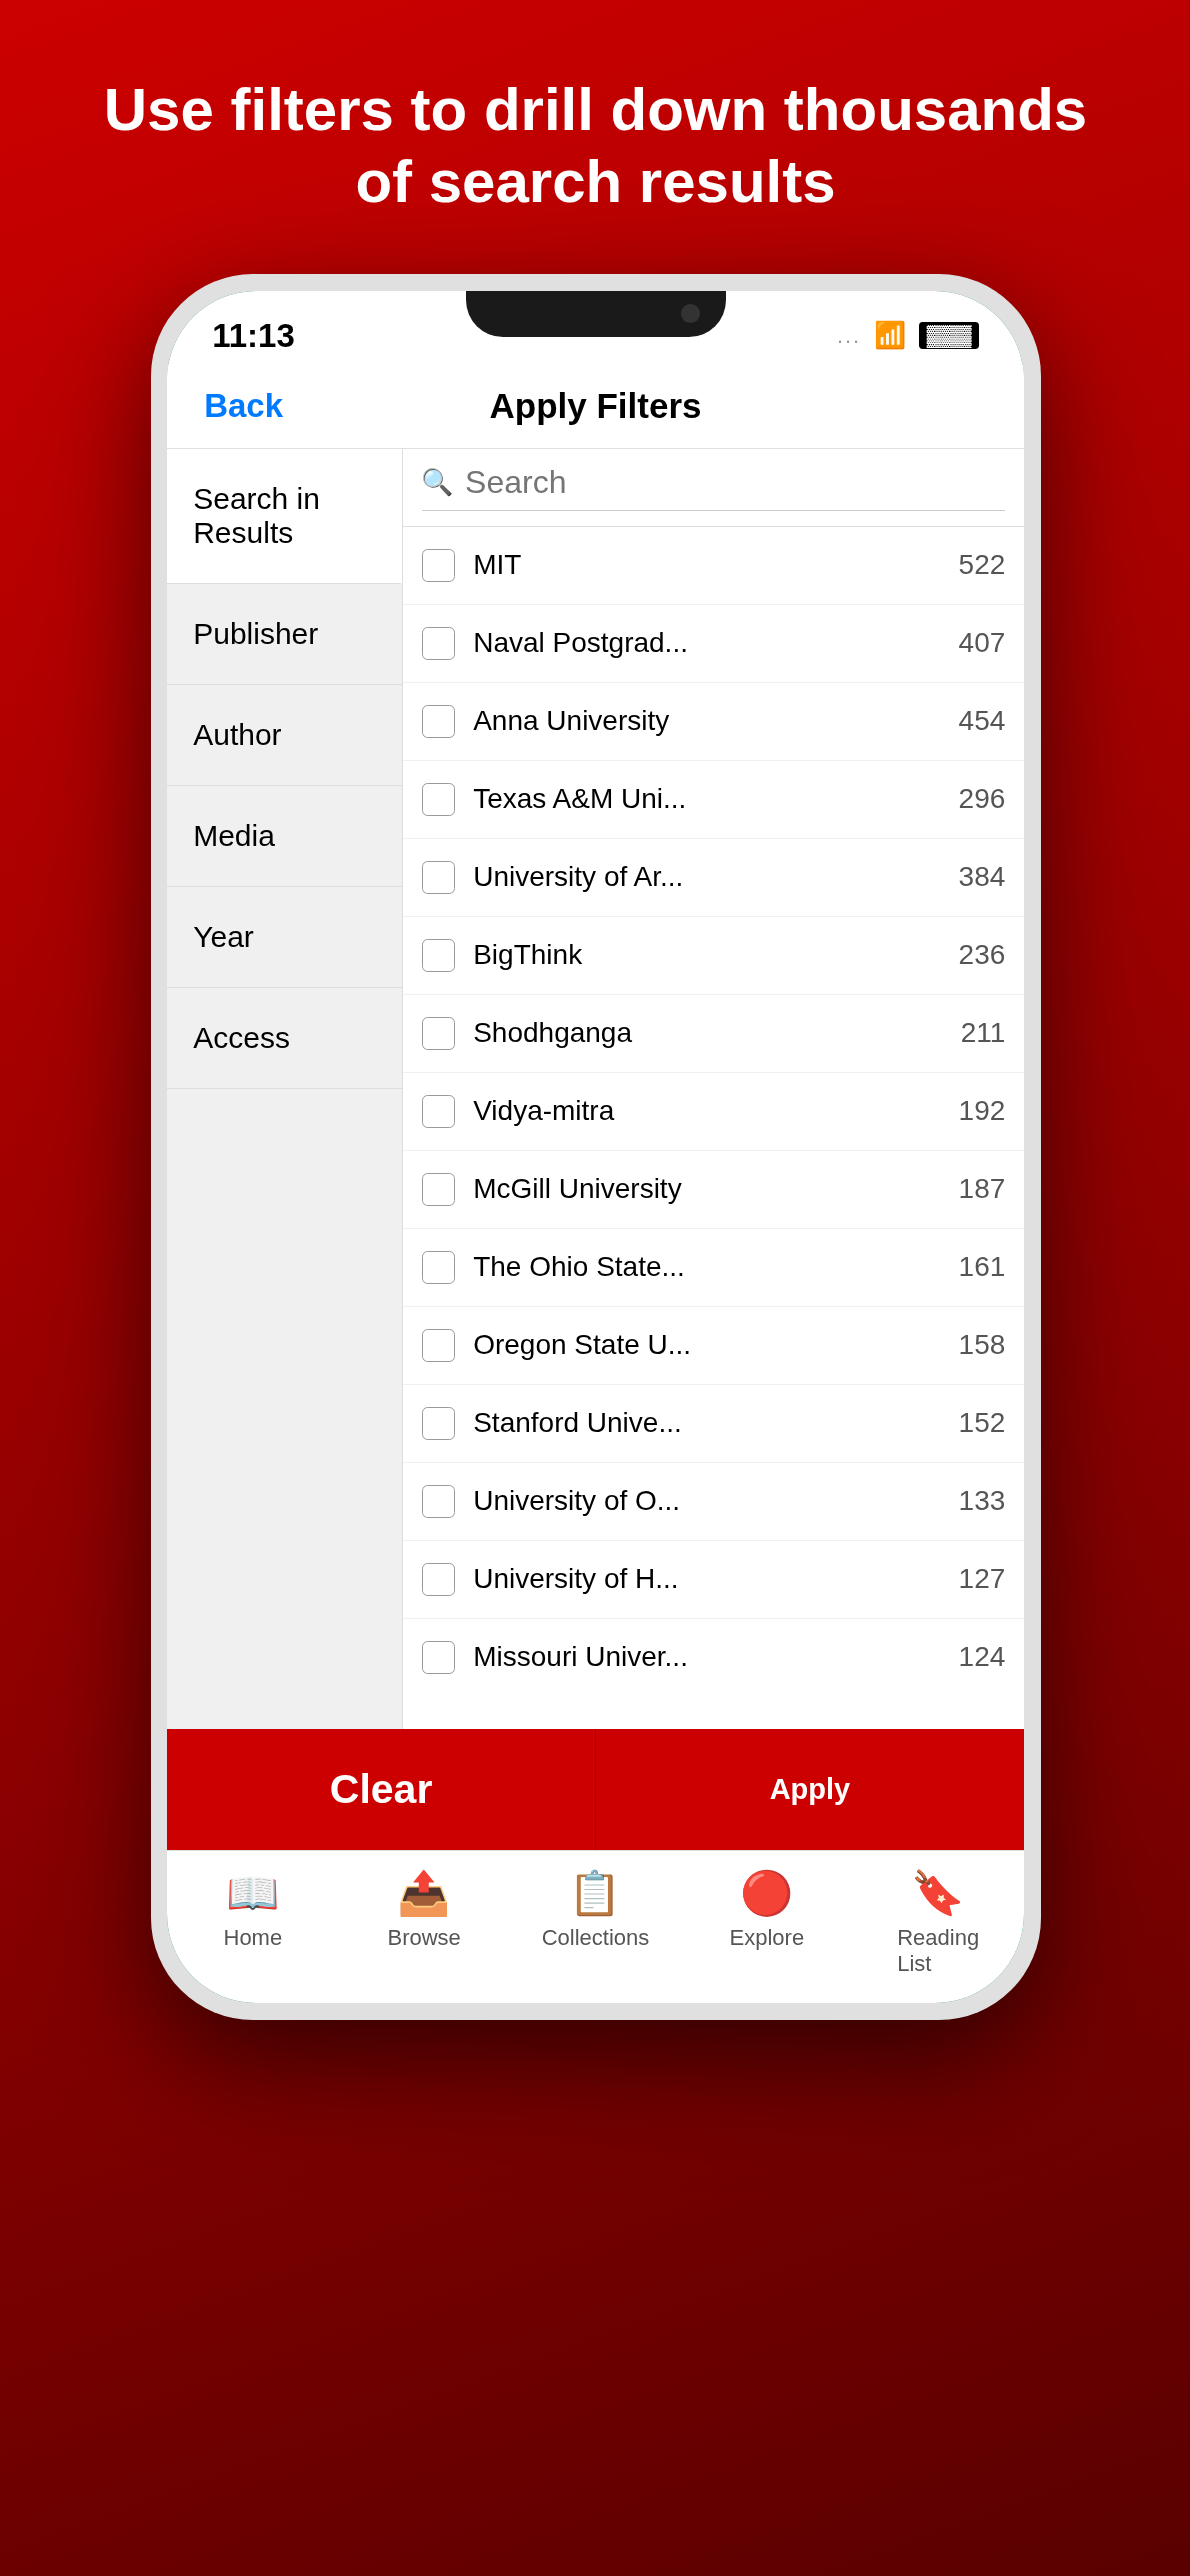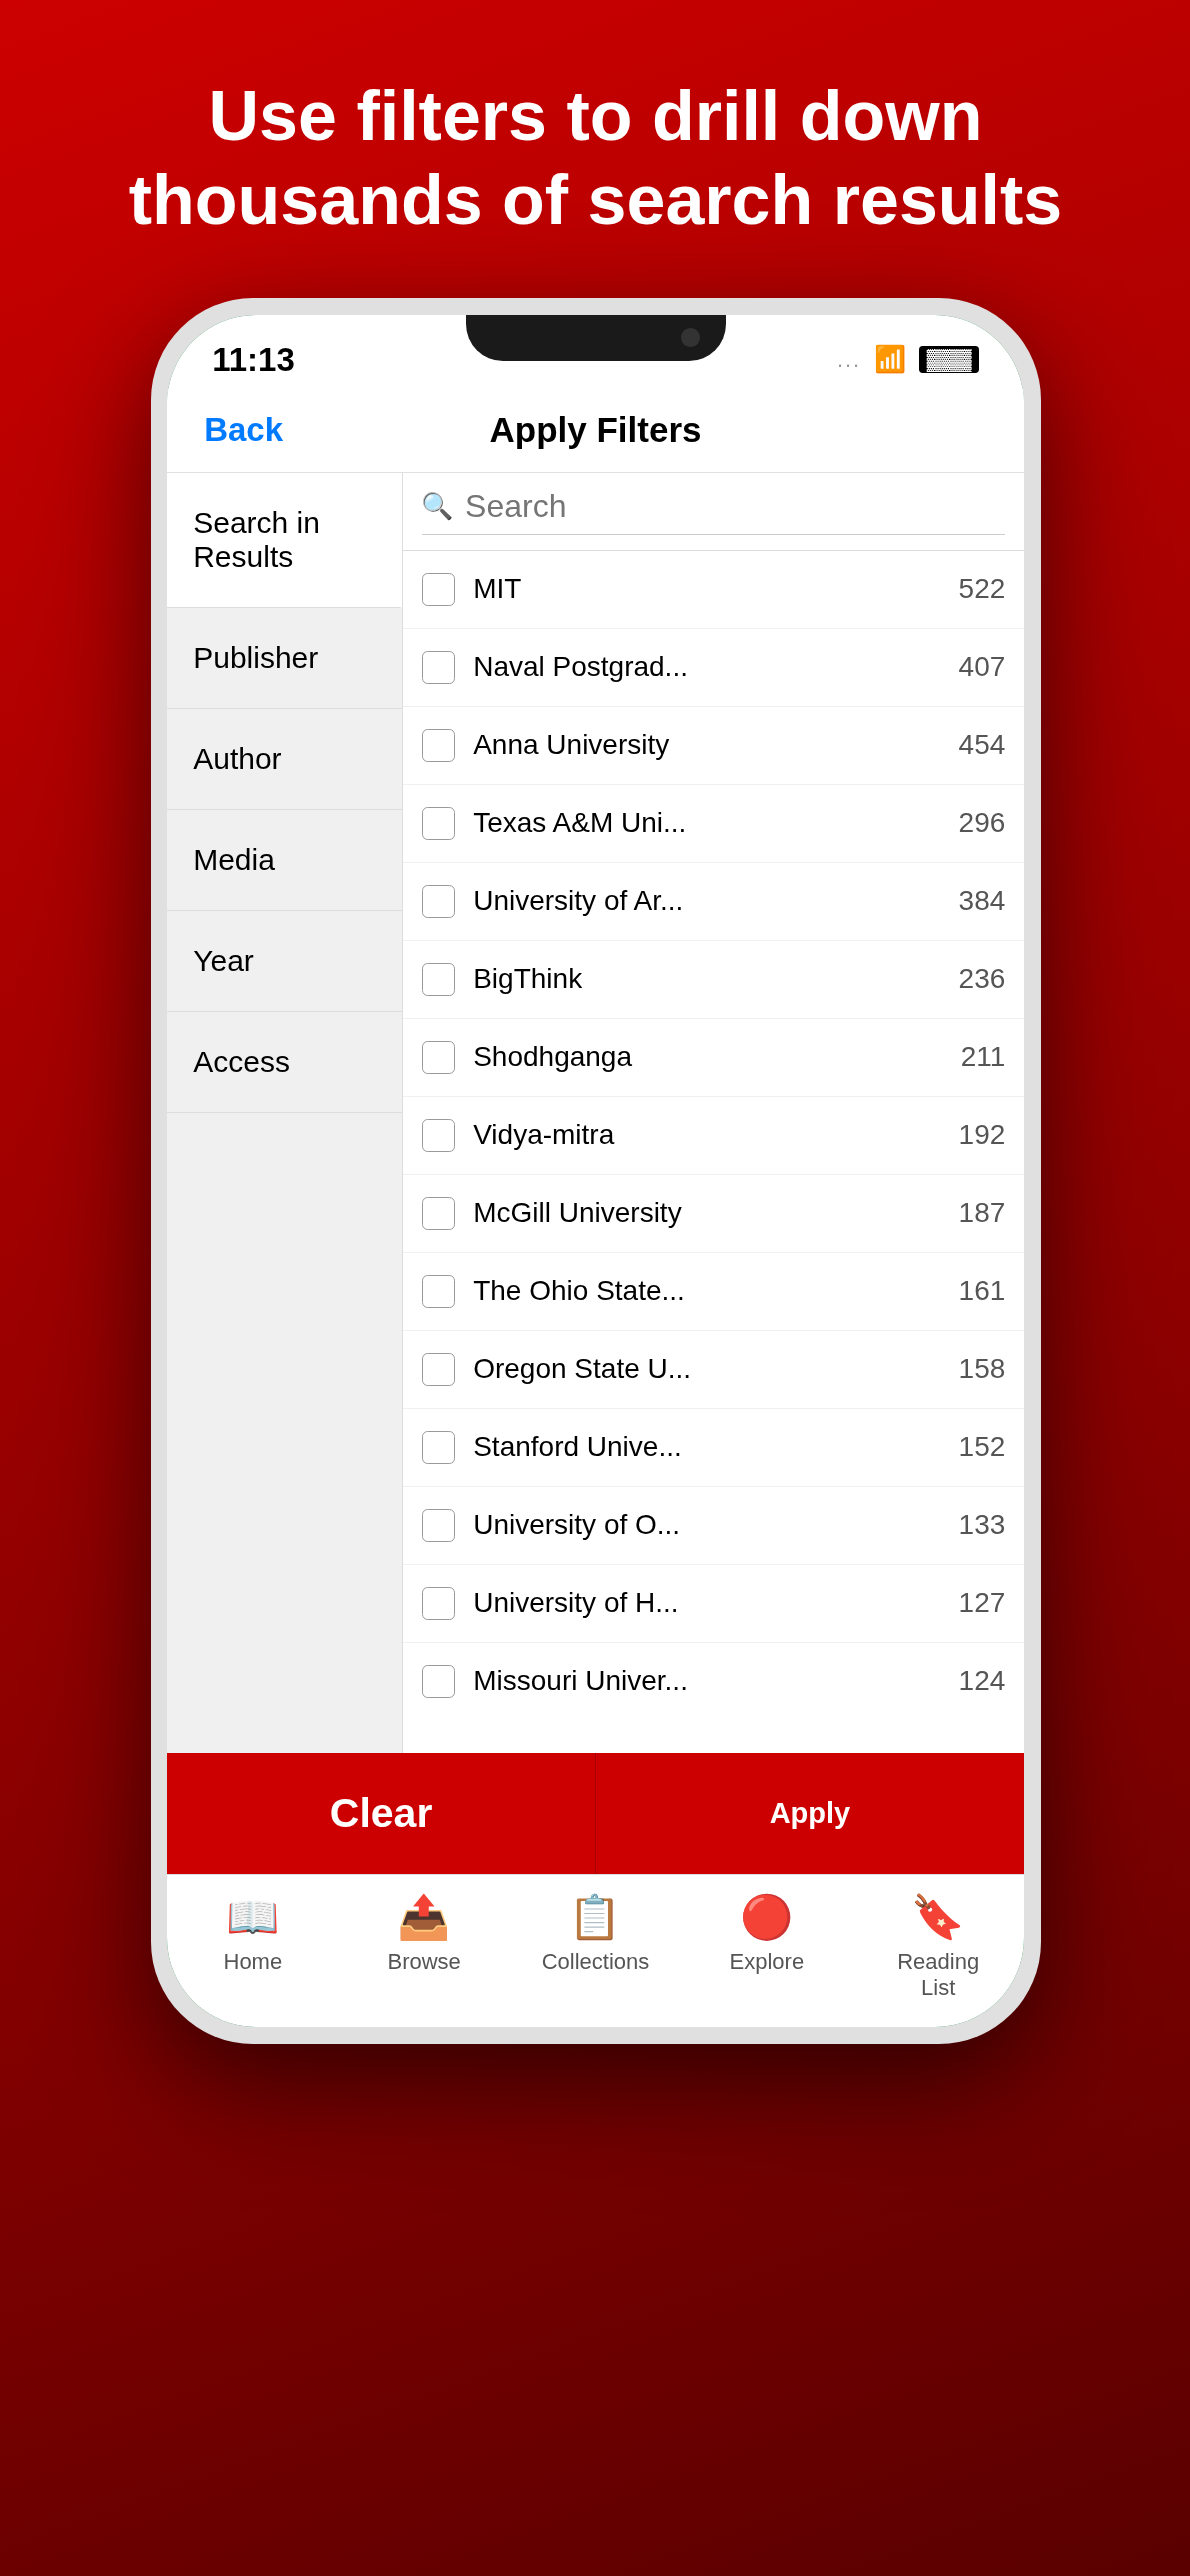--- a/index.html
+++ b/index.html
@@ -10,21 +10,21 @@
       display: flex;
       flex-direction: column;
       align-items: center;
       font-family: -apple-system, BlinkMacSystemFont, 'Helvetica Neue', sans-serif;
       overflow: hidden;
     }
 
     .hero-text {
       color: white;
       text-align: center;
-      font-size: 70px;
+      font-size: 60px;
       font-weight: 600;
       line-height: 1.2;
       padding: 74px 74px 56px;
       width: 100%;
     }
 
     
     .phone-shell {
       width: 890px;
       background: #e0e0e0;
@@ -245,21 +245,21 @@
       gap: 7.4px;
       cursor: pointer;
     }
     .tab-icon {
       font-size: 43px;
       color: #555;
     }
     .tab-label {
       font-size: 22px;
       color: #555;
-      text-align: center;
+      text-align: left;
     }
   </style>
 </head>
 <body>
 
 <div class="hero-text">Use filters to drill down thousands of search results</div>
 
 <div class="phone-shell">
   <div class="phone-inner">
 

